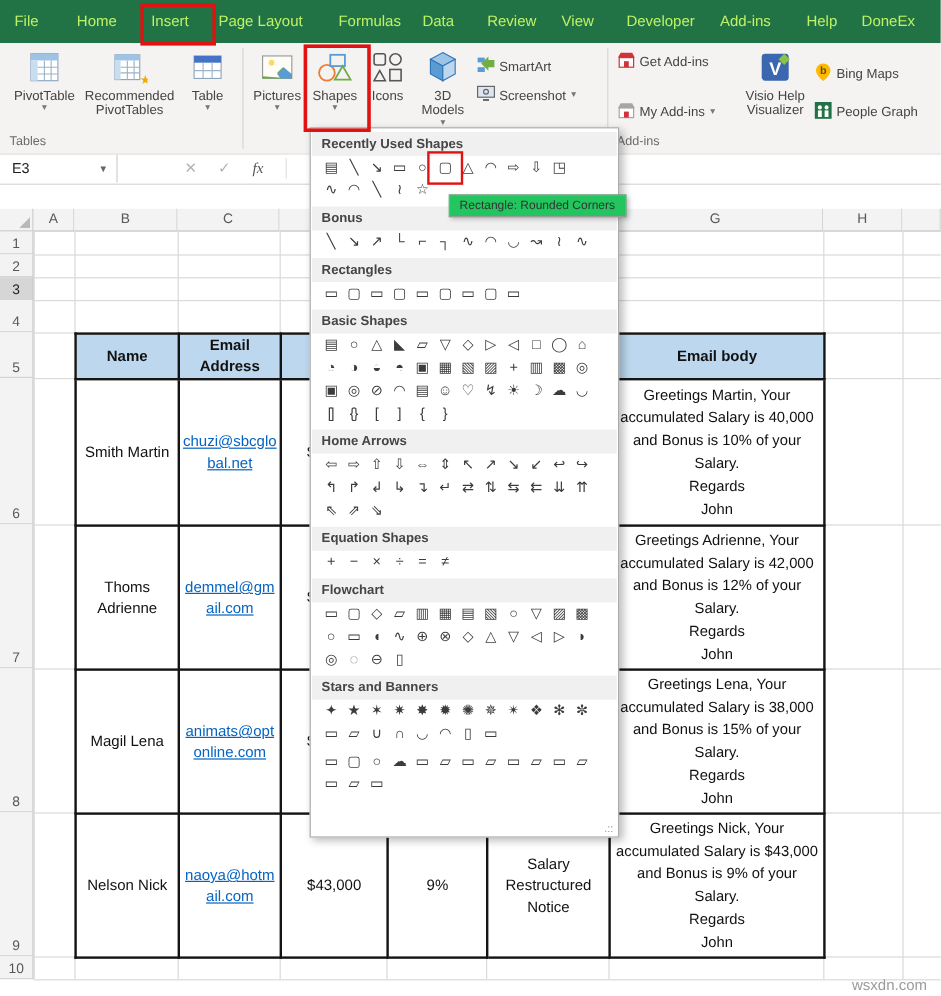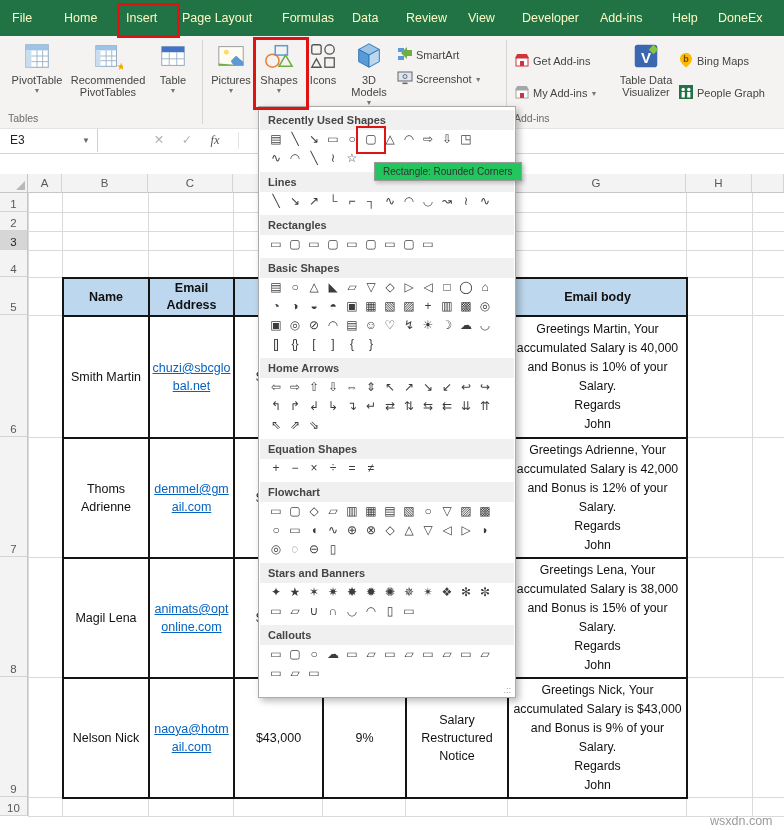--- a/index.html
+++ b/index.html
@@ -2,21 +2,21 @@
 <html><head>
 <meta charset="utf-8">
 <style>
   html,body{margin:0;padding:0}
   body{width:784px;height:830px;position:relative;overflow:hidden;background:#fff;
        font-family:"Liberation Sans",sans-serif;-webkit-font-smoothing:antialiased}
   .abs{position:absolute}
 
   
   #tabbar{position:absolute;left:0;top:0;width:784px;height:36px;background:#217346;z-index:1}
-  .tab{position:absolute;top:0;height:36px;line-height:36px;color:#fef9c3;font-size:12.5px;white-space:nowrap}
+  .tab{position:absolute;top:0;height:36px;line-height:36px;color:#bef264;font-size:12.5px;white-space:nowrap}
 
   
   #ribbon{position:absolute;left:0;top:36px;width:784px;height:92px;background:#f4f3f2;
           border-bottom:1px solid #d5d2cf;z-index:1}
   .sep{position:absolute;top:4px;width:1px;height:84px;background:#d8d6d4}
   .bigbtn{position:absolute;top:4px;display:flex;flex-direction:column;align-items:center;
           font-size:11px;color:#444;text-align:center;line-height:12px}
   .bigbtn .icn{height:32px;display:flex;align-items:center;justify-content:center}
   .bigbtn .lbl{margin-top:2px}
   .caret{font-size:7px;color:#777;line-height:8px;margin-top:1px}
@@ -199,21 +199,21 @@
           <rect x="1" y="2" width="14" height="9" fill="#dce6f2" stroke="#666"></rect>
           <circle cx="8" cy="6.5" r="2" fill="none" stroke="#666"></circle>
           <rect x="5.5" y="12.5" width="5" height="1.6" fill="#666"></rect>
         </svg>
     </span>
     <span>Screenshot</span>
     <span class="caret">▼</span>
   </div>
   <div class="sep" style="left:506px"></div>
 
-  <div class="smallbtn" style="left:514px;top:16px">
+  <div class="smallbtn" style="left:514px;top:6px">
     <span>
       <svg width="16" height="16" viewBox="0 0 16 16">
           <path d="M1 6 l2.2-4 h9.6 L15 6 z" fill="#d13438"></path>
           <rect x="2" y="6" width="12" height="8" fill="#fff" stroke="#d13438"></rect>
           <rect x="6" y="9" width="4" height="5" fill="#d13438"></rect>
         </svg>
     </span>
     <span>Get Add-ins</span>
   </div>
   <div class="smallbtn" style="left:514px;top:48px">
@@ -228,21 +228,21 @@
     <span class="caret">▼</span>
   </div>
   <div class="bigbtn" style="left:614px;width:64px">
     <span class="icn">
       <svg width="30" height="30" viewBox="0 0 32 32">
           <rect x="4" y="4" width="24" height="24" rx="3" fill="#3b66b0"></rect>
           <text x="16" y="23" font-size="16" font-weight="bold" fill="#fff" text-anchor="middle">V</text>
           <path d="M24 4 l5 5 -5 5 -5-5 z" fill="#8bc34a"></path>
         </svg>
     </span>
-    <span class="lbl">Table Data Visualizer</span>
+    <span class="lbl">Visio Help Visualizer</span>
   </div>
   <div class="smallbtn" style="left:678px;top:16px">
     <span>
       <svg width="16" height="16" viewBox="0 0 16 16">
           <path d="M8 1 C11.4 1 14 3.6 14 7 c0 4 -6 8.5 -6 8.5 S2 11 2 7 C2 3.6 4.6 1 8 1 z" fill="#ffb900"></path>
           <text x="8" y="10" font-size="9" font-weight="bold" fill="#6b4e00" text-anchor="middle">b</text>
         </svg>
     </span>
     <span>Bing Maps</span>
   </div>
@@ -402,21 +402,21 @@
         </div>
         <div class="shape-row">
           <div class="shape-cell">∿</div>
           <div class="shape-cell">◠</div>
           <div class="shape-cell">╲</div>
           <div class="shape-cell">≀</div>
           <div class="shape-cell">☆</div>
         </div>
       </div>
       <div class="shape-section">
-        <div class="shape-head">Lines</div>
+        <div class="shape-head">Bonus</div>
         <div class="shape-row">
           <div class="shape-cell">╲</div>
           <div class="shape-cell">↘</div>
           <div class="shape-cell">↗</div>
           <div class="shape-cell">└</div>
           <div class="shape-cell">⌐</div>
           <div class="shape-cell">┐</div>
           <div class="shape-cell">∿</div>
           <div class="shape-cell">◠</div>
           <div class="shape-cell">◡</div>
@@ -597,21 +597,20 @@
           <div class="shape-cell">▱</div>
           <div class="shape-cell">∪</div>
           <div class="shape-cell">∩</div>
           <div class="shape-cell">◡</div>
           <div class="shape-cell">◠</div>
           <div class="shape-cell">▯</div>
           <div class="shape-cell">▭</div>
         </div>
       </div>
       <div class="shape-section">
-        <div class="shape-head">Callouts</div>
         <div class="shape-row">
           <div class="shape-cell">▭</div>
           <div class="shape-cell">▢</div>
           <div class="shape-cell">○</div>
           <div class="shape-cell">☁</div>
           <div class="shape-cell">▭</div>
           <div class="shape-cell">▱</div>
           <div class="shape-cell">▭</div>
           <div class="shape-cell">▱</div>
           <div class="shape-cell">▭</div>

